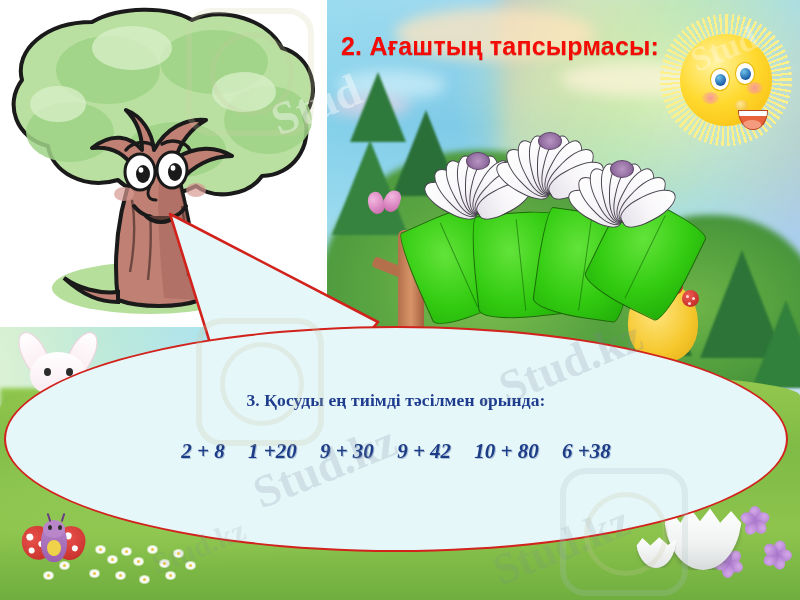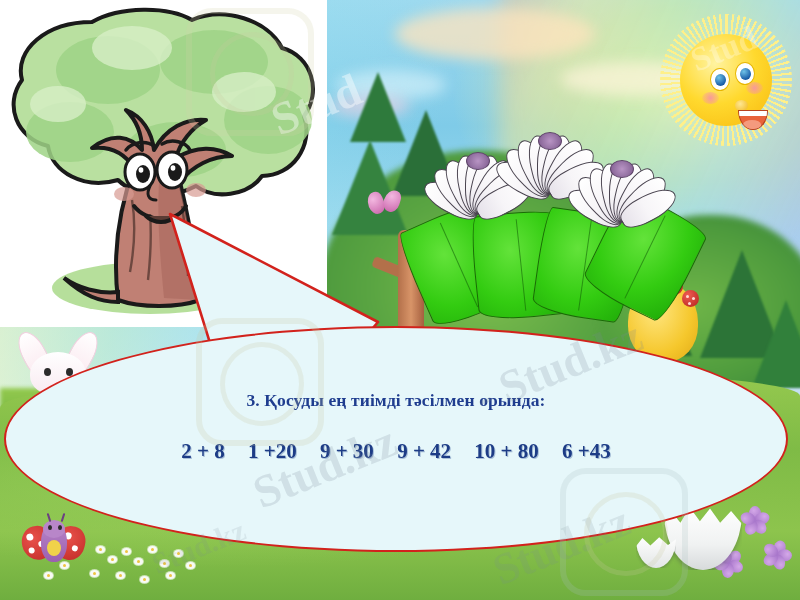--- a/index.html
+++ b/index.html
@@ -339,21 +339,21 @@
   }
   .equations {
     margin-top: 28px;
     font-family: "Liberation Serif", serif;
     font-weight: bold;
     font-size: 21px;
     color: #1d3c86;
     white-space: nowrap;
     text-shadow: 1px 1px 0 rgba(120,150,190,0.55);
   }
-  .equations .eq { margin: 0 9px; }
+  .equations .eq { margin: 0 9px; font-style: italic; }
   .equations .eq:first-child { margin-left: 0; }
   .equations .eq:last-child  { margin-right: 0; }
 
   
   .slide-title {
     position: absolute;
     left: 341px; top: 32px;
     font-family: "Liberation Sans", sans-serif;
     font-weight: bold;
     font-size: 25px;
@@ -706,25 +706,26 @@
 
   <div class="bubble">
     <div class="bubble-inner">
       <div class="task-heading">3. Қосуды ең тиімді тәсілмен орында:</div>
       <div class="equations">
         <span class="eq">2 + 8</span>
         <span class="eq">1 +20</span>
         <span class="eq">9 + 30</span>
         <span class="eq">9 + 42</span>
         <span class="eq">10 + 80</span>
-        <span class="eq">6 +43</span>
+        <span class="eq">6 +38</span>
       </div>
     </div>
   </div>
 
+  <div class="slide-title">2. Ағаштың тапсырмасы:</div>
 
   <div class="wm w1">Stud</div>
   <div class="wm w2">Stud.kz</div>
   <div class="wm w3">- Stud.kz</div>
   <div class="wm w4">Stud.kz</div>
   <div class="wm w5">Stud.kz</div>
   <div class="wm w6">Stud</div>
 
   <div class="wm-logo l1"></div>
   <div class="wm-logo l2"></div>

